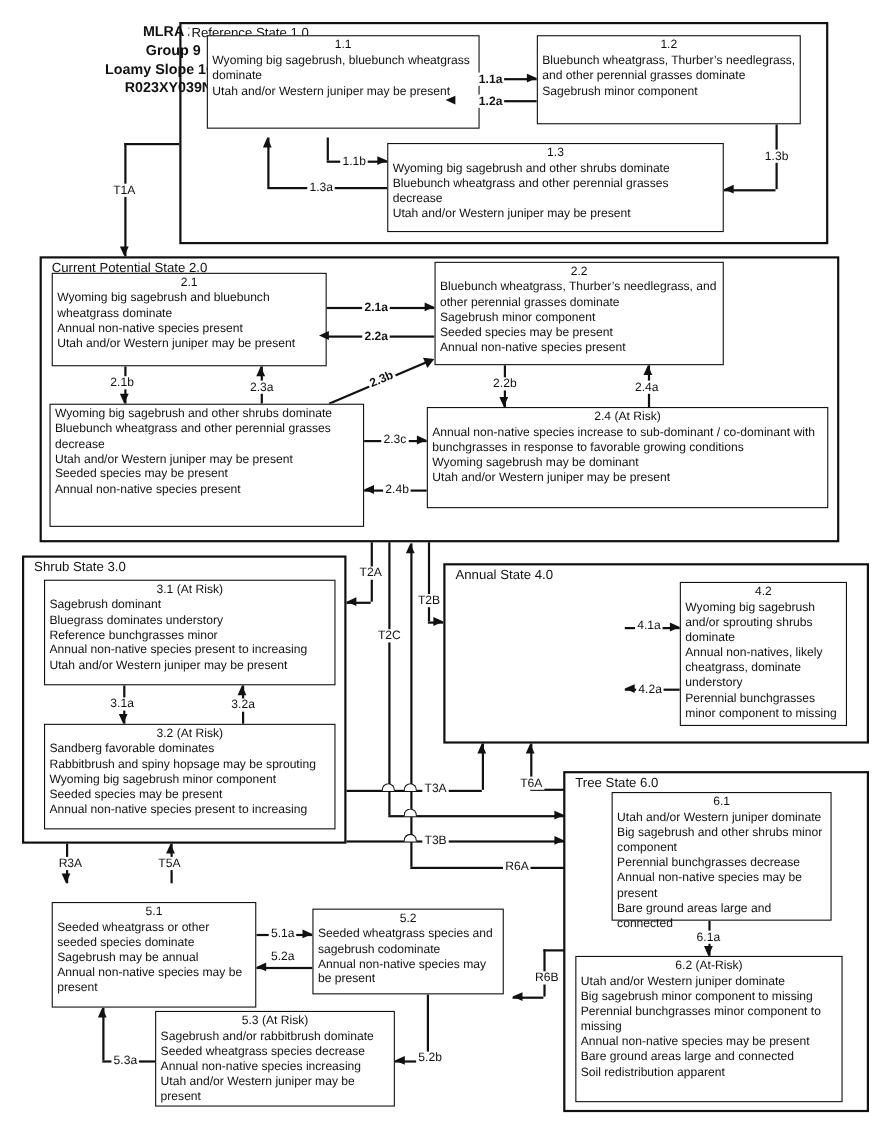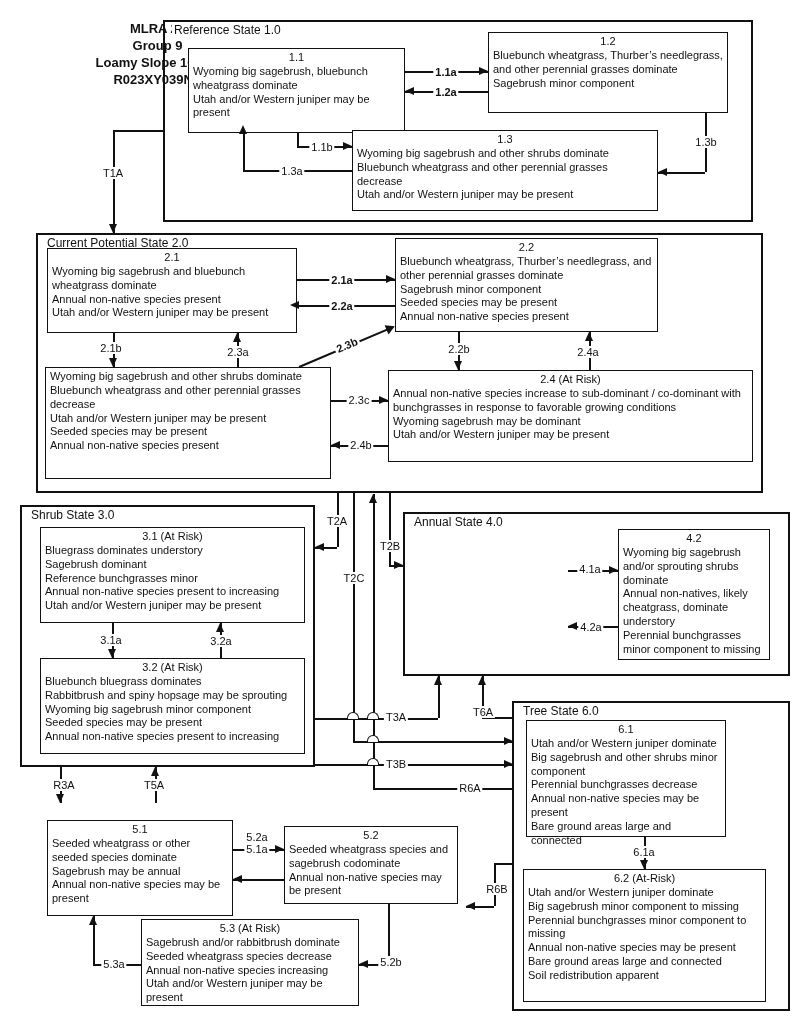--- a/index.html
+++ b/index.html
@@ -111,21 +111,21 @@
   <div class="ln" style="left:644px;top:837px;width:1.5px;height:32px"></div>
   <div class="ln" style="left:494px;top:863px;width:19px;height:1.5px"></div>
   <div class="ln" style="left:494px;top:863px;width:1.5px;height:43px"></div>
   <div class="ln" style="left:466px;top:906px;width:28px;height:1.5px"></div>
 
   <div class="hop" style="left:347px;top:712px"></div>
   <div class="hop" style="left:367px;top:712px"></div>
   <div class="hop" style="left:367px;top:735px"></div>
   <div class="hop" style="left:367px;top:758px"></div>
 
-  <div class="node" style="left:188px;top:48px;width:217px;height:85px">
+  <div class="node" style="left:188px;top:32px;width:248px;height:85px">
     <div class="node-title">1.1</div>
     <div>Wyoming big sagebrush, bluebunch wheatgrass dominate</div>
     <div>Utah and/or Western juniper may be present</div>
   </div>
   <div class="node" style="left:488px;top:32px;width:240px;height:81px">
     <div class="node-title">1.2</div>
     <div>Bluebunch wheatgrass, Thurber’s needlegrass, and other perennial grasses dominate</div>
     <div>Sagebrush minor component</div>
   </div>
   <div class="node" style="left:352px;top:130px;width:306px;height:81px">
@@ -155,29 +155,29 @@
     <div>Annual non-native species present</div>
   </div>
   <div class="node" style="left:388px;top:370px;width:365px;height:92px">
     <div class="node-title">2.4 (At Risk)</div>
     <div>Annual non-native species increase to sub-dominant / co-dominant with bunchgrasses in response to favorable growing conditions</div>
     <div>Wyoming sagebrush may be dominant</div>
     <div>Utah and/or Western juniper may be present</div>
   </div>
   <div class="node" style="left:40px;top:527px;width:265px;height:96px">
     <div class="node-title">3.1 (At Risk)</div>
+    <div>Sagebrush dominant</div>
     <div>Bluegrass dominates understory</div>
-    <div>Sagebrush dominant</div>
     <div>Reference bunchgrasses minor</div>
     <div>Annual non-native species present to increasing</div>
     <div>Utah and/or Western juniper may be present</div>
   </div>
   <div class="node" style="left:40px;top:658px;width:265px;height:96px">
     <div class="node-title">3.2 (At Risk)</div>
-    <div>Bluebunch bluegrass dominates</div>
+    <div>Sandberg favorable dominates</div>
     <div>Rabbitbrush and spiny hopsage may be sprouting</div>
     <div>Wyoming big sagebrush minor component</div>
     <div>Seeded species may be present</div>
     <div>Annual non-native species present to increasing</div>
   </div>
   <div class="node" style="left:618px;top:529px;width:152px;height:131px">
     <div class="node-title">4.2</div>
     <div>Wyoming big sagebrush and/or sprouting shrubs dominate</div>
     <div>Annual non-natives, likely cheatgrass, dominate understory</div>
     <div>Perennial bunchgrasses minor component to missing</div>
@@ -193,21 +193,21 @@
     <div>Seeded wheatgrass species and sagebrush codominate</div>
     <div>Annual non-native species may be present</div>
   </div>
   <div class="node" style="left:141px;top:919px;width:218px;height:87px">
     <div class="node-title">5.3 (At Risk)</div>
     <div>Sagebrush and/or rabbitbrush dominate</div>
     <div>Seeded wheatgrass species decrease</div>
     <div>Annual non-native species increasing</div>
     <div>Utah and/or Western juniper may be present</div>
   </div>
-  <div class="node" style="left:526px;top:720px;width:200px;height:117px">
+  <div class="node" style="left:556px;top:720px;width:200px;height:117px">
     <div class="node-title">6.1</div>
     <div>Utah and/or Western juniper dominate</div>
     <div>Big sagebrush and other shrubs minor component</div>
     <div>Perennial bunchgrasses decrease</div>
     <div>Annual non-native species may be present</div>
     <div>Bare ground areas large and connected</div>
   </div>
   <div class="node" style="left:523px;top:869px;width:243px;height:133px">
     <div class="node-title">6.2 (At-Risk)</div>
     <div>Utah and/or Western juniper dominate</div>
@@ -274,19 +274,19 @@
   <div class="plabel" style="left:396px;top:717px">T3A</div>
   <div class="plabel" style="left:396px;top:764px">T3B</div>
   <div class="plabel" style="left:483px;top:712px">T6A</div>
   <div class="plabel" style="left:111px;top:640px">3.1a</div>
   <div class="plabel" style="left:221px;top:641px">3.2a</div>
   <div class="plabel" style="left:64px;top:785px">R3A</div>
   <div class="plabel" style="left:154px;top:785px">T5A</div>
   <div class="plabel" style="left:590px;top:569px">4.1a</div>
   <div class="plabel" style="left:591px;top:627px">4.2a</div>
   <div class="plabel" style="left:257px;top:849px">5.1a</div>
-  <div class="plabel" style="left:257px;top:837px">5.2a</div>
+  <div class="plabel" style="left:257px;top:870px">5.2a</div>
   <div class="plabel" style="left:114px;top:964px">5.3a</div>
   <div class="plabel" style="left:391px;top:962px">5.2b</div>
   <div class="plabel" style="left:644px;top:852px">6.1a</div>
   <div class="plabel" style="left:497px;top:889px">R6B</div>
 
 </div>
 
 </body></html>

